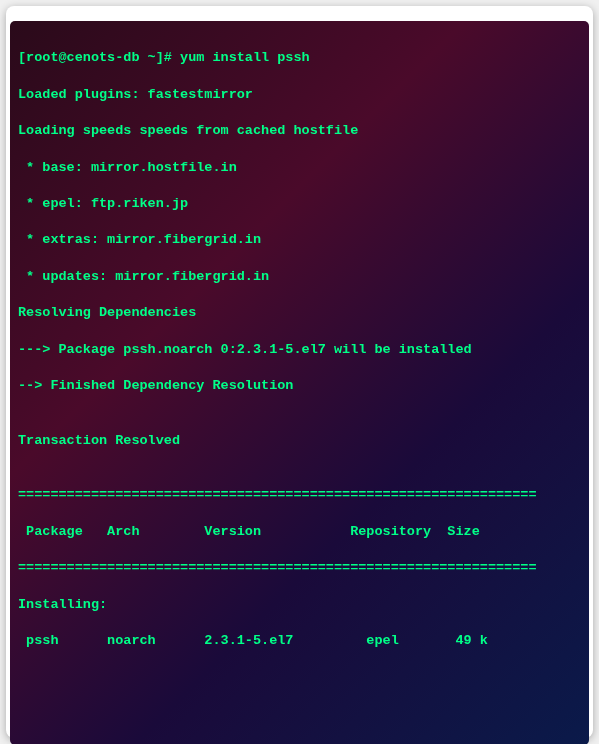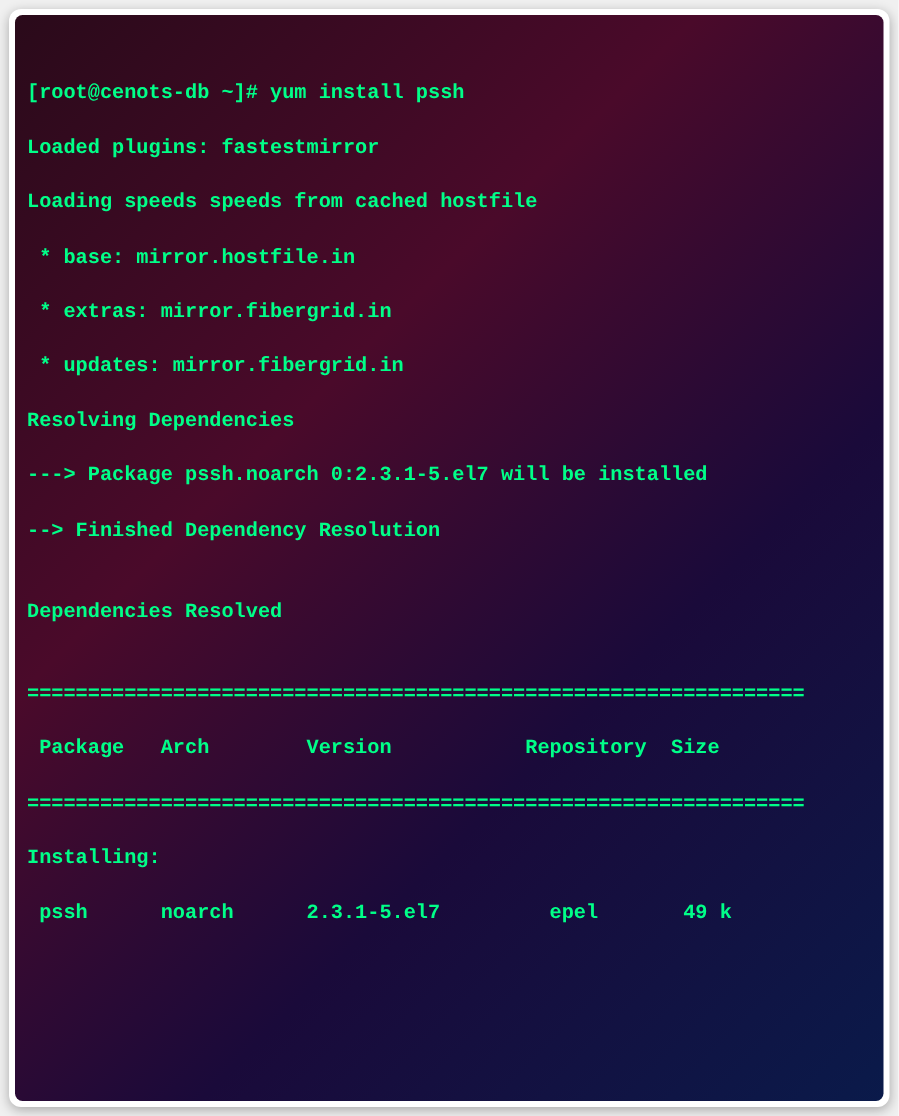--- a/index.html
+++ b/index.html
@@ -15,47 +15,49 @@
       background: #ffffff;
       border-radius: 8px;
       padding: 4px;
       box-shadow: 0 2px 8px rgba(0,0,0,0.3);
     }
     .terminal {
       width: 100%;
       height: 100%;
       background: linear-gradient(135deg, #2a0a1a 0%, #4a0a2a 35%, #1a0a3a 65%, #0a1a4a 100%);
       border-radius: 5px;
-      padding: 26px 8px;
+      padding: 10px 8px;
       font-family: "Courier New", Courier, monospace;
       font-size: 13.5px;
       line-height: 1.35;
       color: #00ff88;
       font-weight: bold;
       overflow: hidden;
       white-space: pre;
+      margin-top: 11px;
     }
     .line { display: block; }
   </style>
 </head>
 <body>
 
 <div class="terminal-frame">
   <div class="terminal">
 <span class="line"><span>[root@cenots-db ~]# </span><span>yum install pssh</span></span>
 <span class="line">Loaded plugins: fastestmirror</span>
 <span class="line">Loading speeds speeds from cached hostfile</span>
 <span class="line"> * base: mirror.hostfile.in</span>
+<span class="line"> * epel: ftp.riken.jp</span>
 <span class="line"> * extras: mirror.fibergrid.in</span>
 <span class="line"> * updates: mirror.fibergrid.in</span>
 <span class="line">Resolving Dependencies</span>
 <span class="line">---&gt; Package pssh.noarch 0:2.3.1-5.el7 will be installed</span>
 <span class="line">--&gt; Finished Dependency Resolution</span>
 <span class="line"></span>
-<span class="line">Dependencies Resolved</span>
+<span class="line">Transaction Resolved</span>
 <span class="line"></span>
 <span class="line">================================================================</span>
 <span class="line"> Package   Arch        Version           Repository  Size</span>
 <span class="line">================================================================</span>
 <span class="line">Installing:</span>
 <span class="line"> pssh      noarch      2.3.1-5.el7         epel       49 k</span>
 <span class="line"></span>
 
 
 <span class="line"></span>

